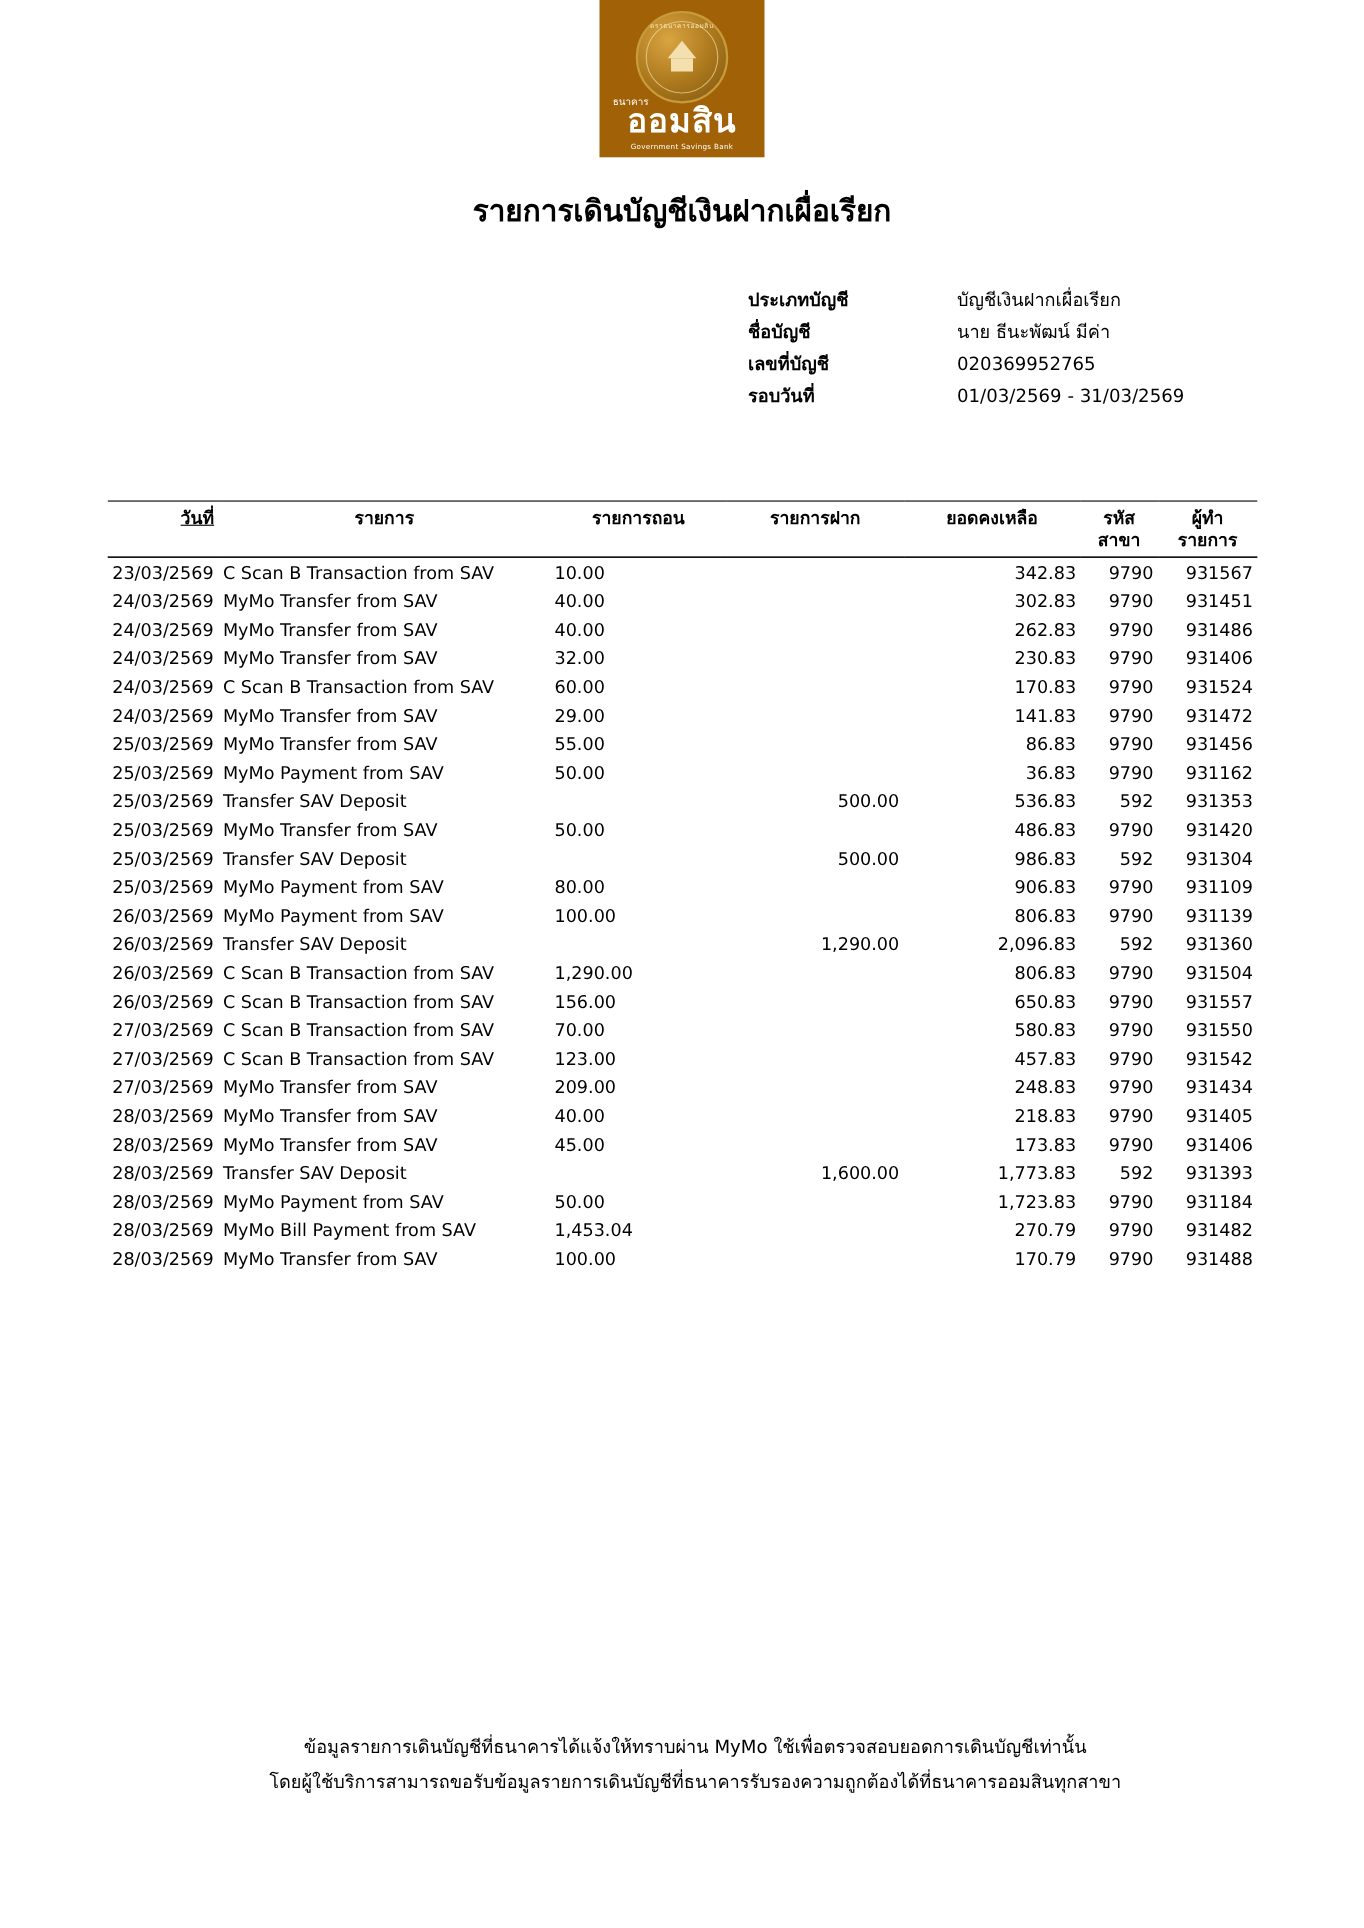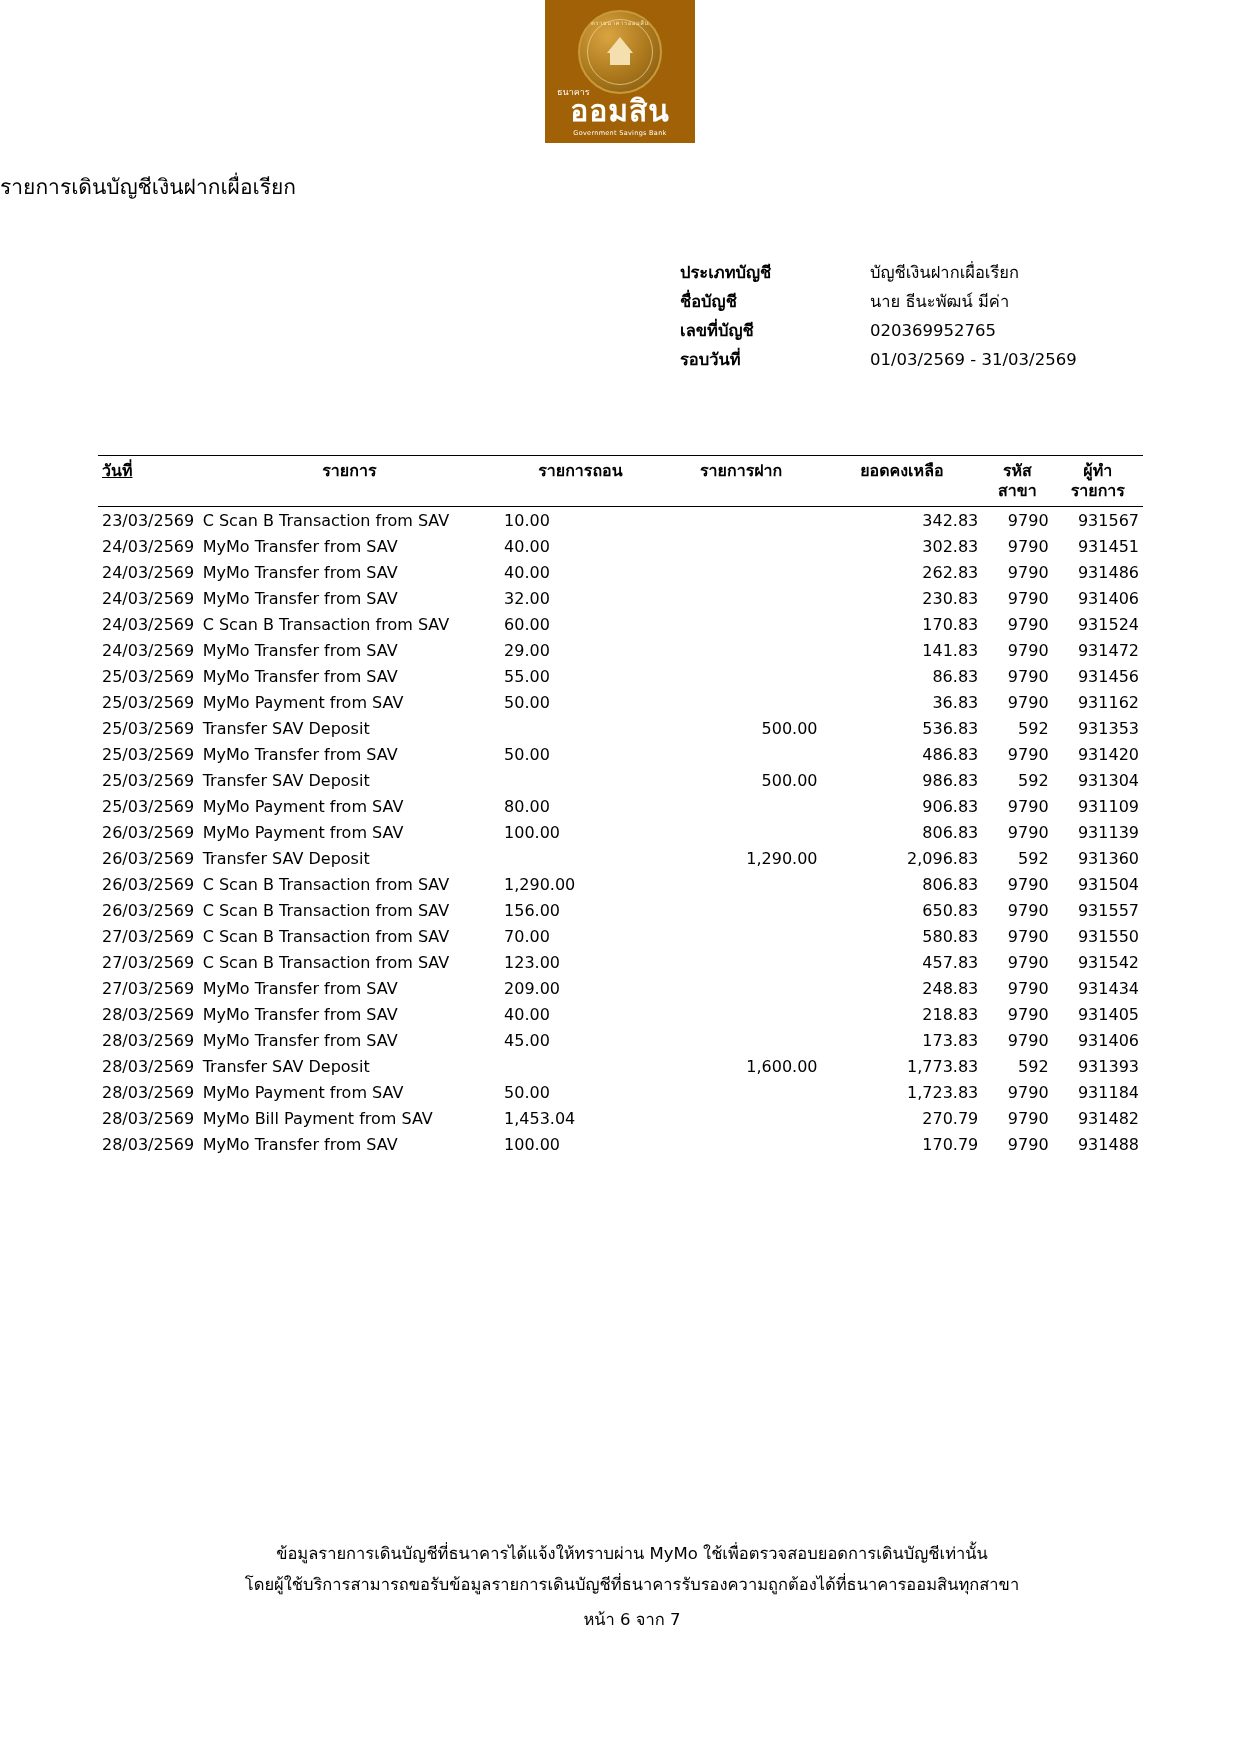--- a/index.html
+++ b/index.html
@@ -109,22 +109,23 @@
     bottom: 44px;
     color: #ffffff;
     font-size: 9px;
   }
 
   
   .doc-title {
     position: absolute;
     top: 170px;
     width: 100%;
-    font-size: 21px;
-    font-weight: normal;
+    text-align: center;
+    font-size: 27px;
+    font-weight: bold;
   }
 
   
   .acct-info {
     position: absolute;
     top: 258px;
     left: 680px;
     font-size: 16.5px;
     line-height: 29px;
   }
@@ -158,21 +159,21 @@
     white-space: nowrap;
   }
   .c-date   { width: 96px;  text-align: left; }
   .c-desc   { width: 300px; text-align: left; }
   .c-wd     { width: 160px; text-align: left; }
   .c-dep    { width: 160px; text-align: right; }
   .c-bal    { width: 160px; text-align: right; }
   .c-brn    { width: 70px;  text-align: right; }
   .c-txn    { width: 90px;  text-align: right; }
 
-  thead .c-date { text-align: left; text-decoration: underline; }
+  thead .c-date { text-align: right; text-decoration: underline; }
   thead .c-desc { text-align: center; }
   thead .c-wd   { text-align: center; }
   thead .c-dep  { text-align: center; }
   thead .c-bal  { text-align: center; }
   thead .c-brn  { text-align: center; }
   thead .c-txn  { text-align: center; }
   thead .stack  { display: block; }
 
   
   .footer {
@@ -468,16 +469,15 @@
             <td class="c-brn">9790</td>
             <td class="c-txn">931488</td>
           </tr>
         </tbody>
     </table>
   </div>
 
   <div class="footer">
     <div>ข้อมูลรายการเดินบัญชีที่ธนาคารได้แจ้งให้ทราบผ่าน MyMo ใช้เพื่อตรวจสอบยอดการเดินบัญชีเท่านั้น</div>
     <div>โดยผู้ใช้บริการสามารถขอรับข้อมูลรายการเดินบัญชีที่ธนาคารรับรองความถูกต้องได้ที่ธนาคารออมสินทุกสาขา</div>
-    <div class="page-num">หน้า 6 จาก 7</div>
   </div>
 
 </div>
 
 </body></html>

